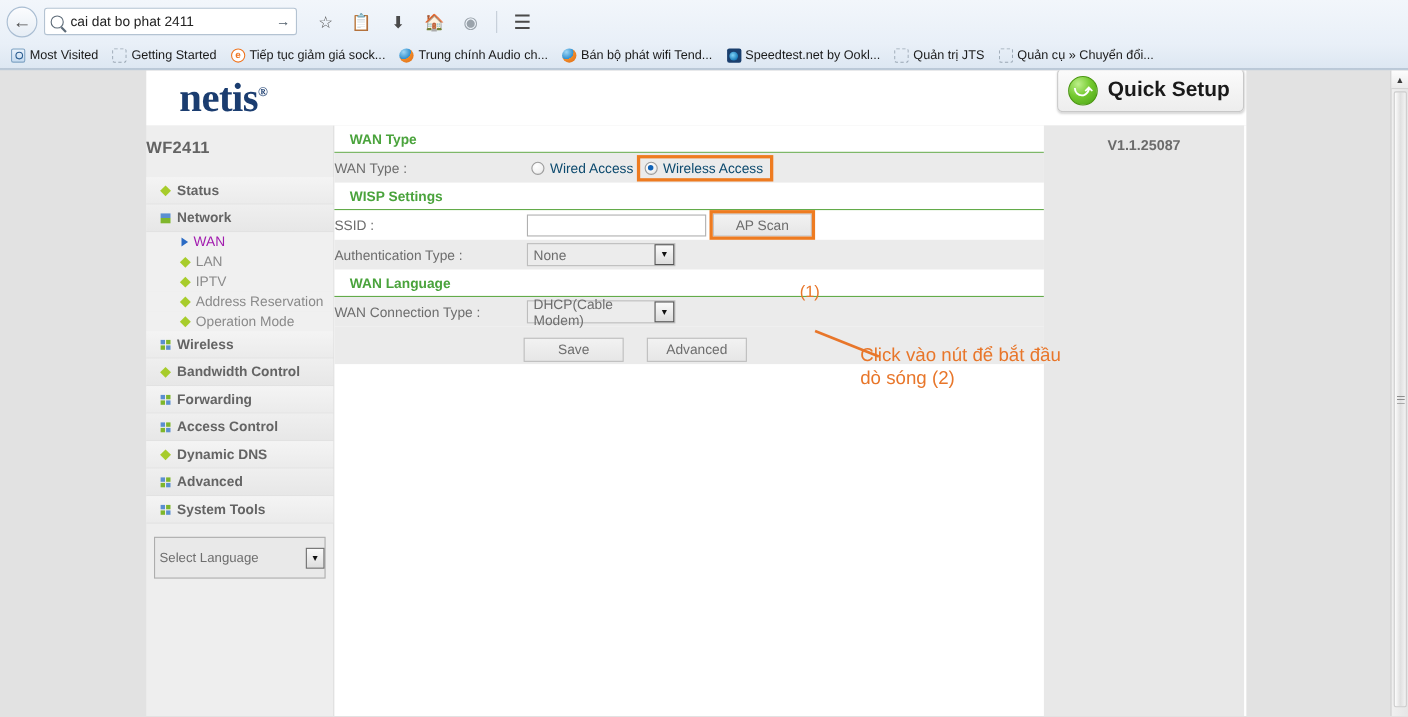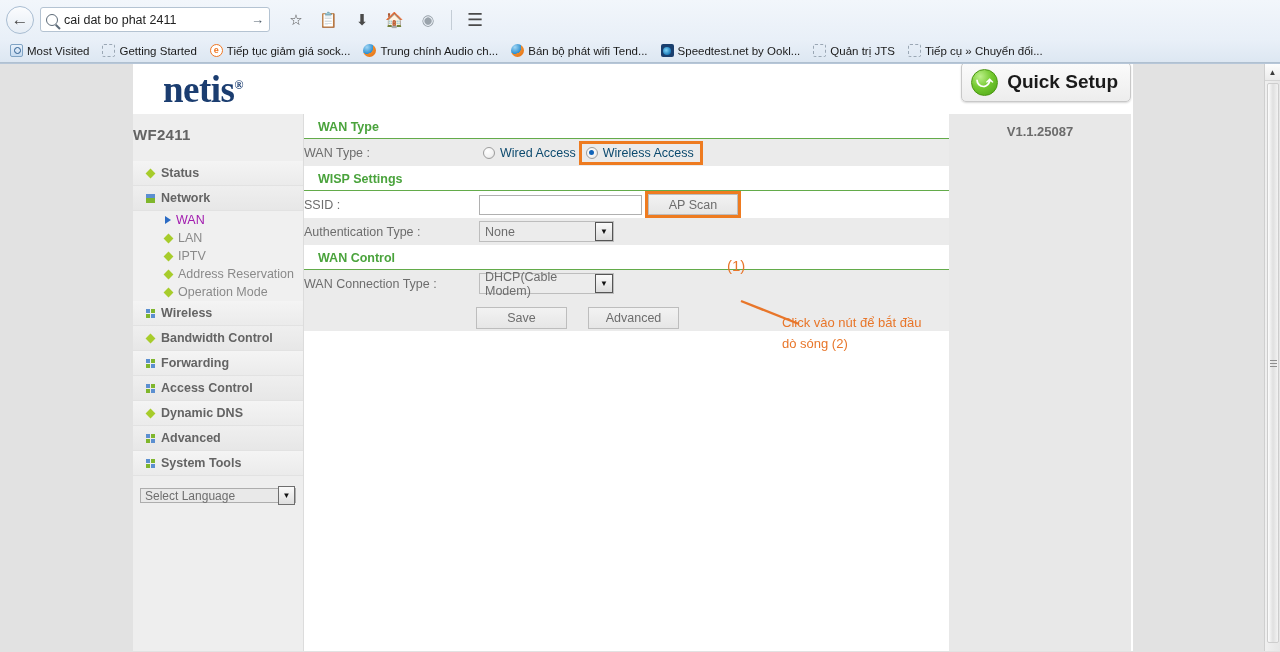--- a/index.html
+++ b/index.html
@@ -205,21 +205,21 @@
       linear-gradient(to bottom right,#7fb62c 0 0) no-repeat 0 5px/4px 4px,
       linear-gradient(to bottom right,#5b8fd0 0 0) no-repeat 5px 5px/4px 4px;
   }
   .ic-tri {
     width: 0; height: 0; border-left: 6px solid #2b6bc4;
     border-top: 4px solid transparent; border-bottom: 4px solid transparent;
     margin-left: 1px;
   }
   .lang-select {
     margin: 12px 7px 0 7px;
-    height: 15px;
+    height: 38px;
     background: #e9e9e9;
     border: 1px solid #adadad;
     display: flex; align-items: center; justify-content: space-between;
     font-size: 12px; color: #6e6e6e;
     padding-left: 4px;
     cursor: pointer;
   }
   .lang-arrow {
     width: 17px; height: 19px; margin: 0 0 0 0;
     border: 1px solid #6e6e6e;
@@ -291,21 +291,21 @@
 
   
   .rightcol {
     position: absolute; left: 645px; top: 0; width: 182px; height: 100%;
     background: #e8e8e8;
   }
   .version { text-align: center; font-size: 13px; color: #6b6b6b; padding-top: 10px; font-weight: bold;}
 
   
   .anno-text {
-    position: absolute; color: #e8762a; font-size: 13px; line-height: 21px;
+    position: absolute; color: #e8762a; font-size: 17px; line-height: 21px;
     white-space: pre-line;
   }
   .anno-num { position: absolute; color: #e8762a; font-size: 15px; }
   .anno-line { position: absolute; pointer-events: none; }
 </style>
 </head>
 <body>
 
 <div class="browser-chrome">
   <div class="nav-bar">
@@ -351,21 +351,21 @@
     <div class="bm">
       <span class="bm-ico ico-speed"></span>
       <span class="bm-label">Speedtest.net by Ookl...</span>
     </div>
     <div class="bm">
       <span class="bm-ico ico-dotted"></span>
       <span class="bm-label">Quản trị JTS</span>
     </div>
     <div class="bm">
       <span class="bm-ico ico-dotted"></span>
-      <span class="bm-label">Tiếp cụ » Chuyển đổi...</span>
+      <span class="bm-label">Quản cụ » Chuyển đổi...</span>
     </div>
   </div>
 </div>
 
 <div class="viewport">
 
   <div class="app">
 
     <div class="app-header">
       <div class="logo"><span>netis</span><sup>®</sup></div>
@@ -479,21 +479,21 @@
           <div class="row shade">
             <div class="row-label">Authentication Type :</div>
             <div class="row-field">
               <div class="sel" style="width:135px">
                 <span>None</span>
                 <span class="sel-arrow">▼</span>
               </div>
             </div>
           </div>
 
-          <div class="sect-head">WAN Control</div>
+          <div class="sect-head">WAN Language</div>
           <div class="row shade">
             <div class="row-label">WAN Connection Type :</div>
             <div class="row-field">
               <div class="sel" style="width:135px">
                 <span>DHCP(Cable Modem)</span>
                 <span class="sel-arrow">▼</span>
               </div>
             </div>
           </div>
           <div class="row shade" style="height:34px">

